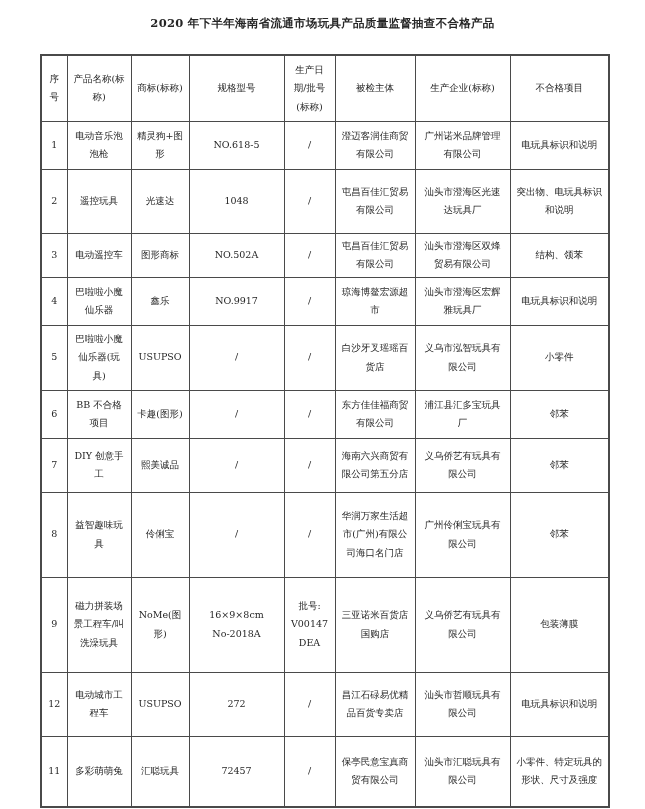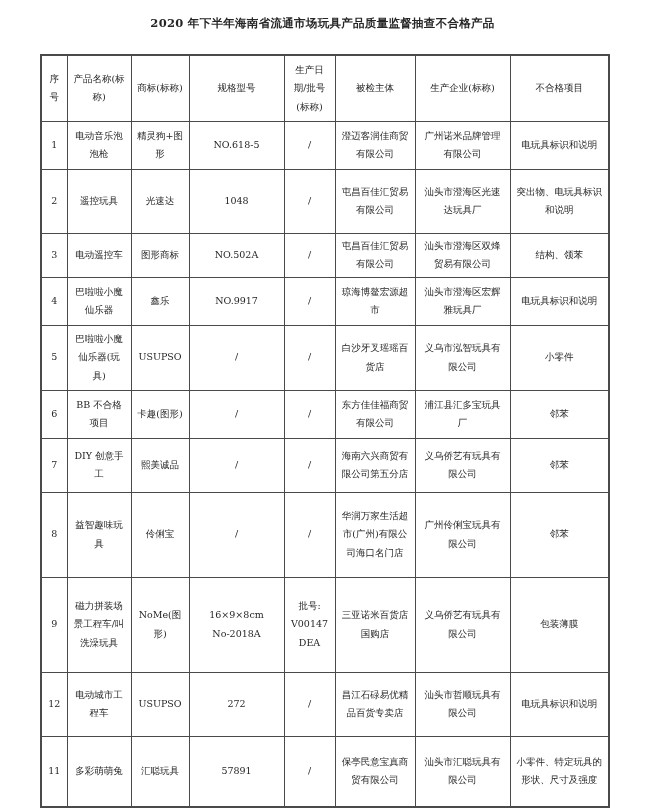--- a/index.html
+++ b/index.html
@@ -194,21 +194,21 @@
       <td>272</td>
       <td>/</td>
       <td>昌江石碌易优精品百货专卖店</td>
       <td>汕头市哲顺玩具有限公司</td>
       <td>电玩具标识和说明</td>
     </tr>
         <tr>
       <td>11</td>
       <td>多彩萌萌兔</td>
       <td>汇聪玩具</td>
-      <td>57891</td>
+      <td>72457</td>
       <td>/</td>
       <td>保亭民意宝真商贸有限公司</td>
       <td>汕头市汇聪玩具有限公司</td>
       <td>小零件、特定玩具的形状、尺寸及强度</td>
     </tr>
       </tbody>
   </table>
 
 </div>
 

